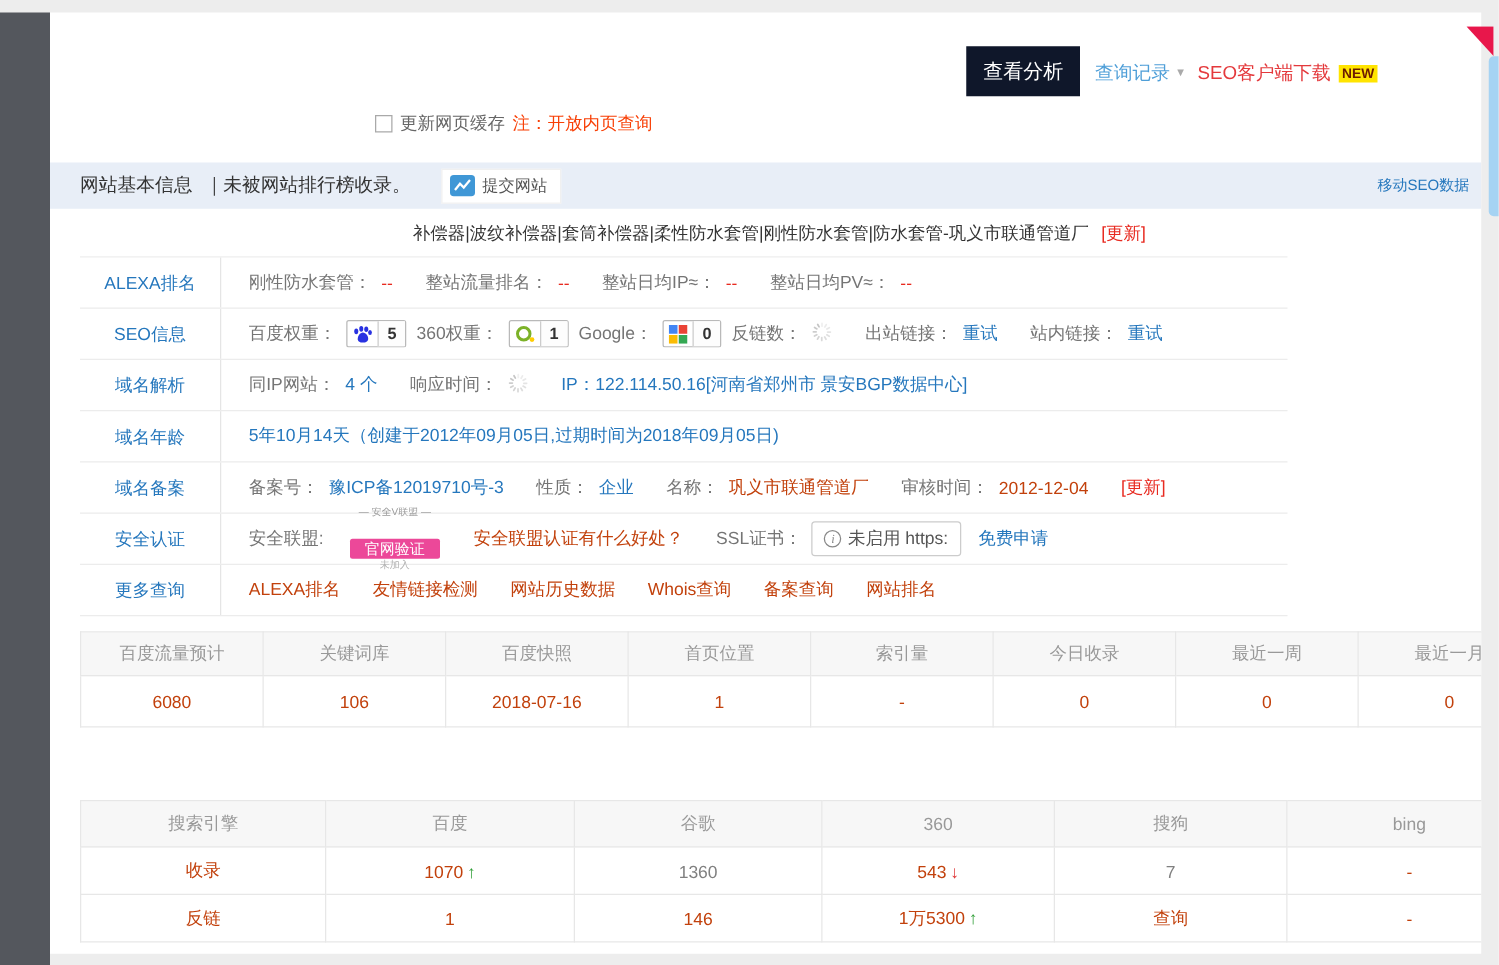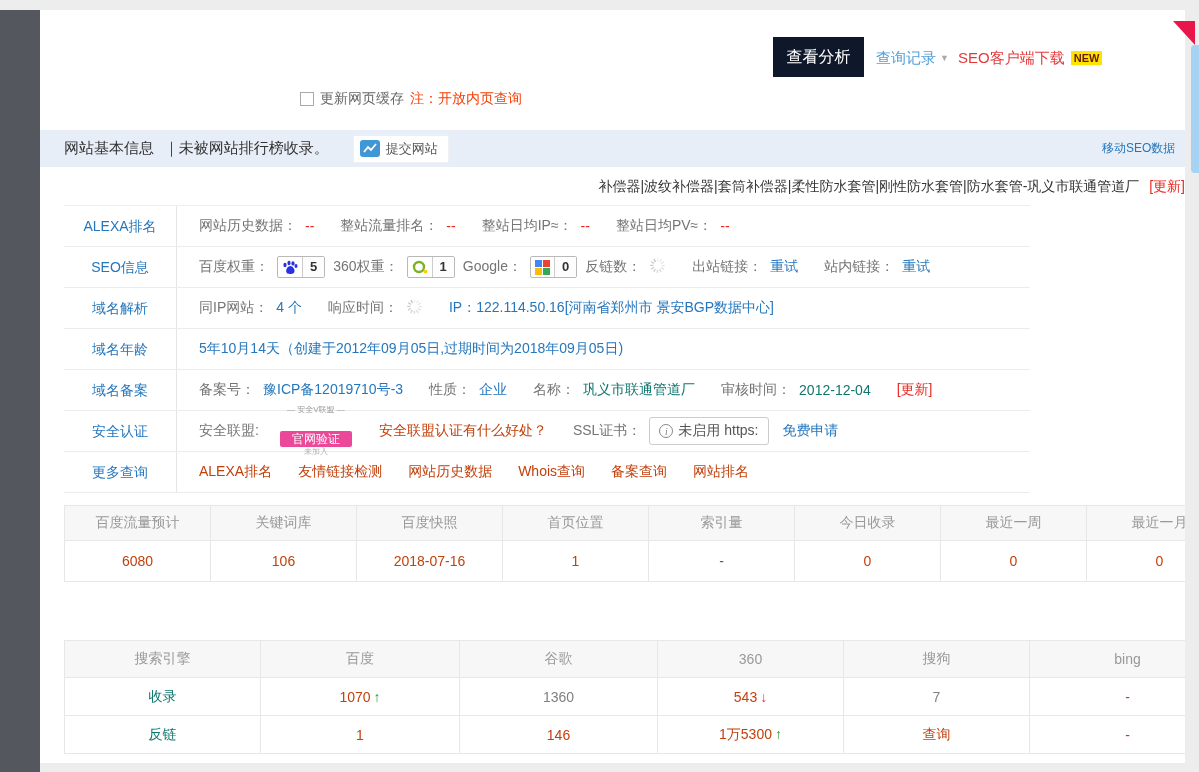--- a/index.html
+++ b/index.html
@@ -43,35 +43,35 @@
   .btn-submit {
     margin-left: 18px; background: #fff; border: 1px solid #f0f0f0; padding: 4px 10px 4px 6px;
     display: inline-flex; align-items: center; font-size: 13px; color: #555; cursor: pointer;
     font-family: "Liberation Sans", "DejaVu Sans", sans-serif;
   }
   .chart-ico { width: 20px; height: 17px; background: #3f97d6; border-radius: 3px; margin-right: 6px;
                display: inline-flex; align-items: center; justify-content: center; }
   .mobile-seo { position: absolute; left: 1062px; top: 130px; font-size: 12px; color: #2577bd; cursor: pointer; white-space: nowrap; }
   .domain-blue { color: #2577bd; }
   
-  .kwline { position: absolute; top: 157px; left: 0; width: 100%; height: 38px; line-height: 38px;
-            text-align: right; font-size: 14px; color: #333; }
+  .kwline { position: absolute; top: 157px; left: 11px; width: 100%; height: 38px; line-height: 38px;
+            text-align: center; font-size: 14px; color: #333; }
   .kw-update { color: #e82a20; margin-left: 6px; cursor: pointer; }
   
   .info-table { position: absolute; top: 195px; left: 24px; width: 966px; border-top: 1px solid #eee; }
   .info-row { display: flex; align-items: center; height: 41px; border-bottom: 1px solid #ececec; }
   .info-label { width: 113px; flex: 0 0 113px; text-align: center; color: #2577bd; font-size: 14px;
                 border-right: 1px solid #e5e5e5; line-height: 40px; align-self: stretch; }
   .info-cell { flex: 1; padding-left: 22px; font-size: 14px; display: flex; align-items: center; white-space: nowrap; overflow: hidden; }
   .seg { margin-right: 8px; }
   .seg.pad { margin-right: 26px; }
   .sg-muted { color: #757575; }
   .sg-red { color: #e82a20; }
   .sg-blue { color: #2577bd; }
-  .sg-dark { color: #0f766e; }
+  .sg-dark { color: #c2410c; }
   .sg-green { color: #c2410c; text-align: center; }
   .sg-gray { color: #808080; }
   .sg-link { cursor: pointer; }
   .sg-u { }
   .wbadge { display: inline-flex; align-items: center; border: 1px solid #b9b9b9; border-radius: 2px;
             background: #fff; height: 22px; padding-left: 4px; margin-right: 8px; cursor: pointer; }
   .wbadge .num { font-size: 13px; font-weight: bold; color: #333; padding: 0 7px; border-left: 1px solid #ccc; margin-left: 4px; line-height: 20px; background: #fdfdfd; }
   .spin { margin-right: 8px; }
   .seal { display: inline-flex; flex-direction: column; align-items: center; width: 98px; margin-right: 14px; cursor: pointer; line-height: 1; }
   .seal .s-top { font-size: 8px; color: #9a9a9a; margin-bottom: 17px; }
@@ -132,21 +132,21 @@
 
     <div class="kwline">
       <span>补偿器|波纹补偿器|套筒补偿器|柔性防水套管|刚性防水套管|防水套管-巩义市联通管道厂</span>
       <span class="kw-update">[更新]</span>
     </div>
 
     <div class="info-table" id="infoTable">
         <div class="info-row">
           <div class="info-label">ALEXA排名</div>
           <div class="info-cell">
-            <span class="seg sg-muted">网站历史数据：</span>
+            <span class="seg sg-muted">刚性防水套管：</span>
             <span class="seg sg-red sg-link pad">--</span>
             <span class="seg sg-muted">整站流量排名：</span>
             <span class="seg sg-red sg-link pad">--</span>
             <span class="seg sg-muted">整站日均IP≈：</span>
             <span class="seg sg-red sg-link pad">--</span>
             <span class="seg sg-muted">整站日均PV≈：</span>
             <span class="seg sg-red sg-link">--</span>
           </div>
         </div>
         <div class="info-row">

